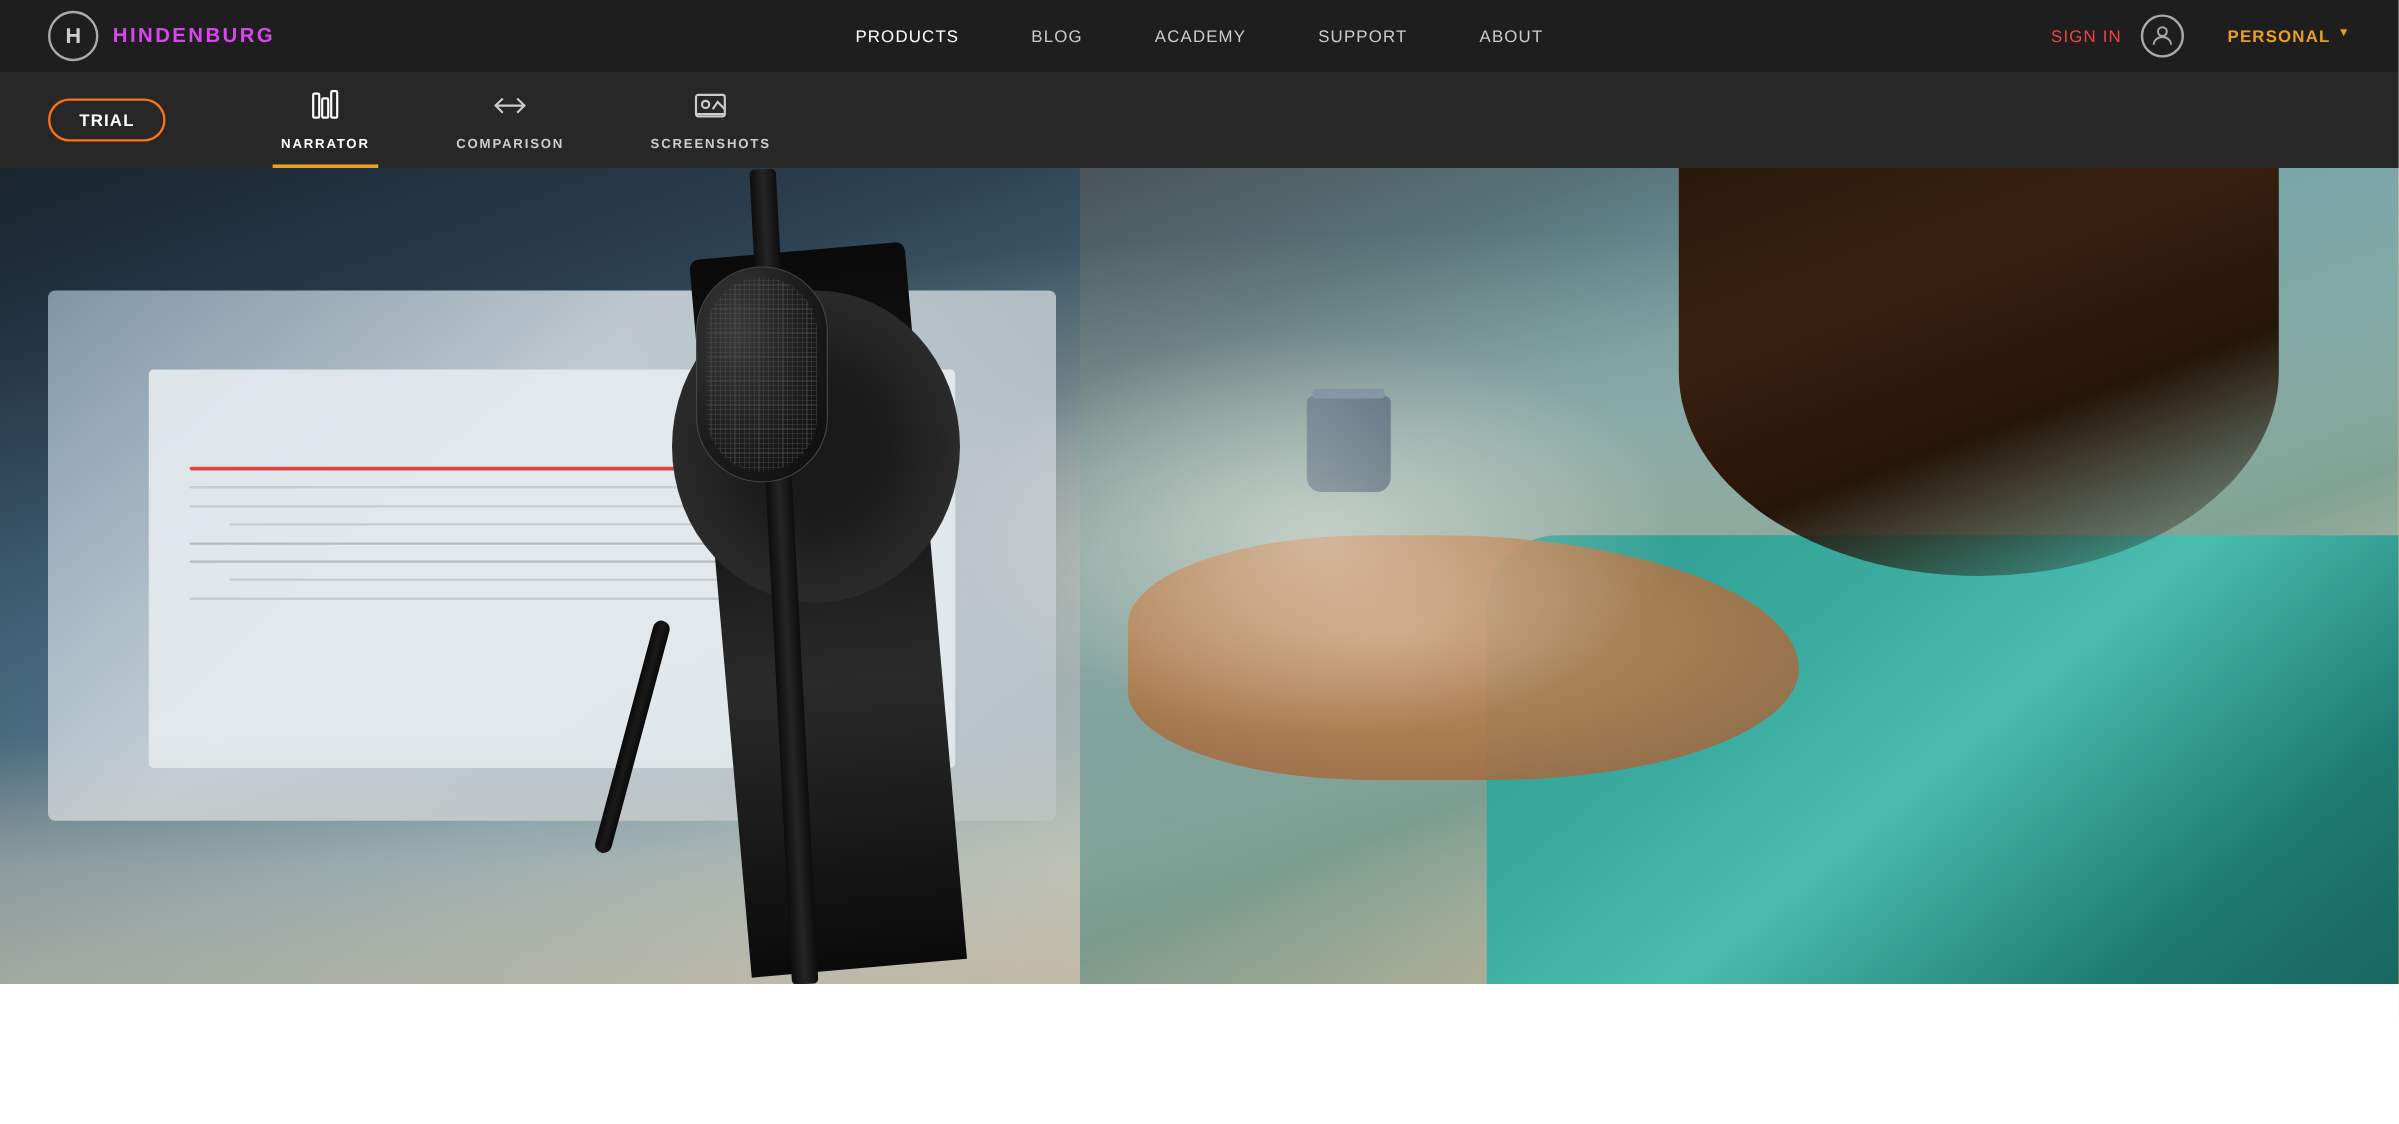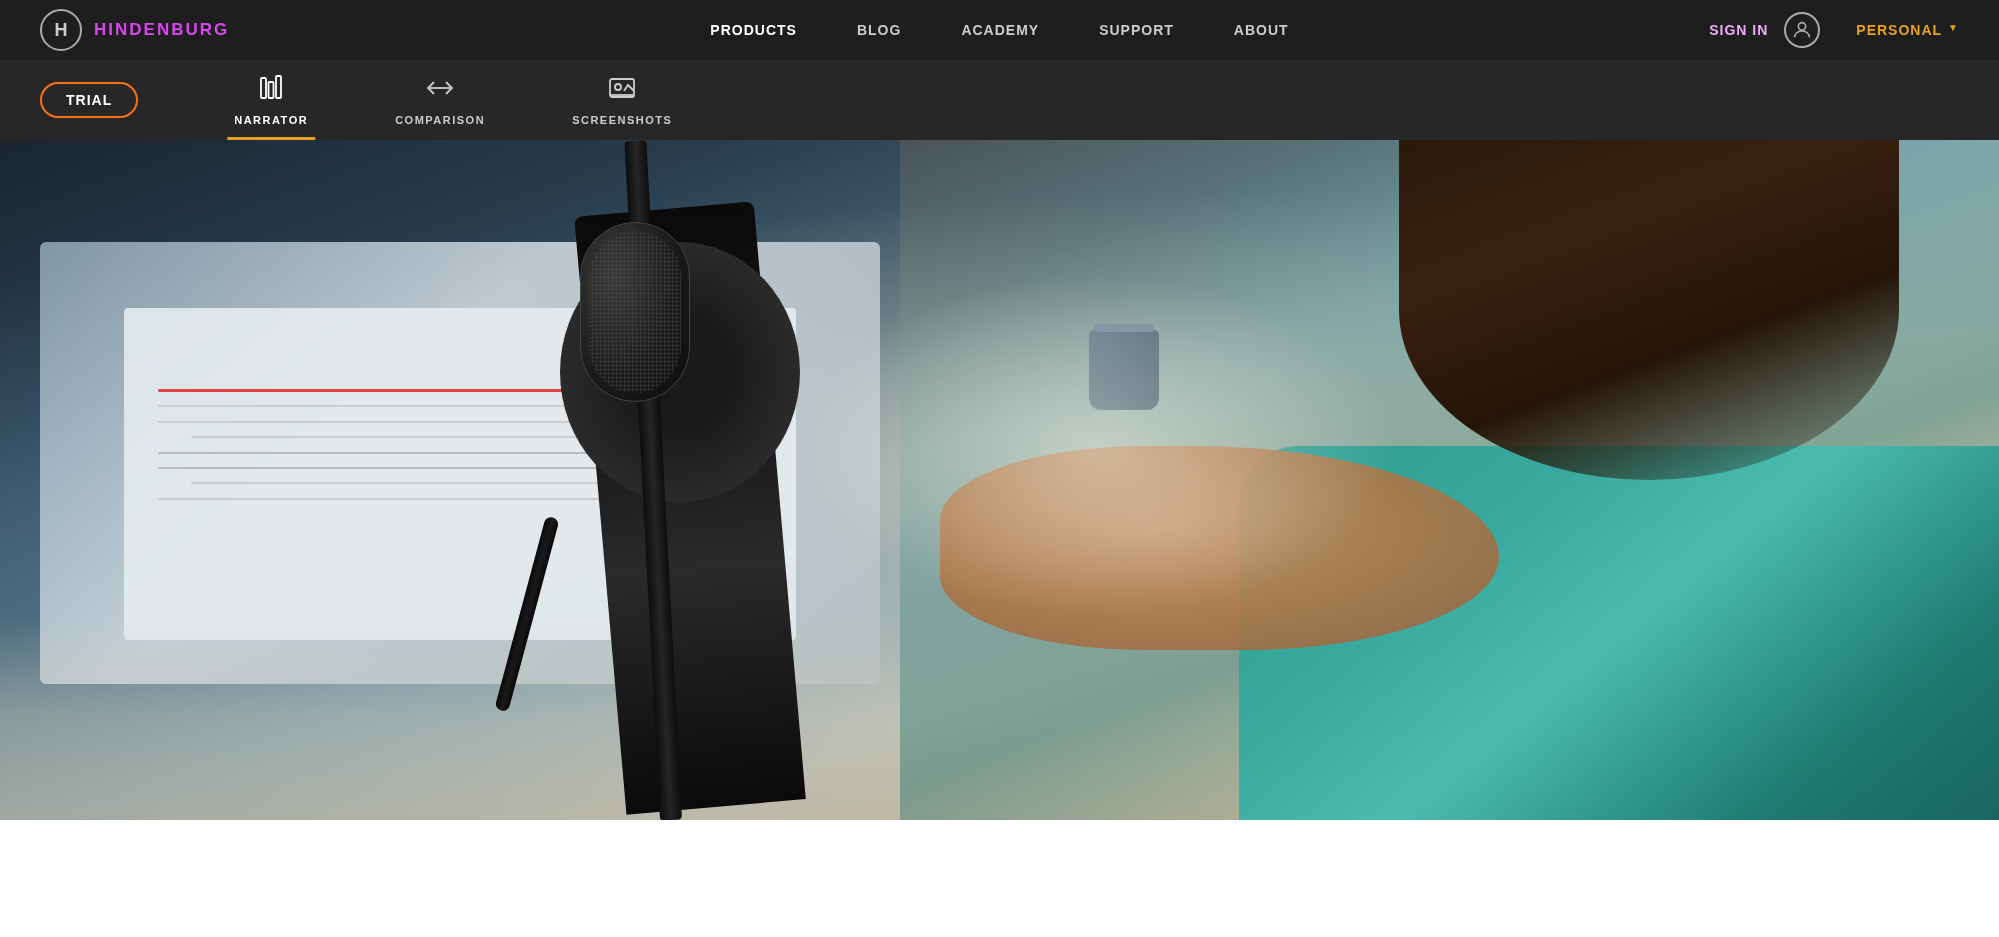--- a/index.html
+++ b/index.html
@@ -42,35 +42,35 @@
       align-items: center;
       gap: 60px;
       position: absolute;
       left: 50%;
       transform: translateX(-50%);
     }
     .main-nav a {
       color: #cccccc;
       text-decoration: none;
       font-size: 14px;
-      font-weight: bold;
+      font-weight: normal;
       letter-spacing: 1px;
     }
     .main-nav a.active {
       color: #ffffff;
     }
     .sign-in-area {
       display: flex;
       align-items: center;
       gap: 16px;
     }
     .sign-in-text {
-      color: #f0abfc;
+      color: #ef4444;
       font-size: 14px;
-      font-weight: bold;
+      font-weight: normal;
       letter-spacing: 1px;
     }
     .user-icon {
       width: 36px;
       height: 36px;
       border-radius: 50%;
       border: 2px solid #aaa;
       display: flex;
       align-items: center;
       justify-content: center;
@@ -95,21 +95,21 @@
       color: #ffffff;
       font-size: 14px;
       font-weight: bold;
       padding: 8px 24px;
       cursor: pointer;
       letter-spacing: 1px;
       margin-right: 60px;
     }
     .product-tabs {
       display: flex;
-      gap: 15px;
+      gap: 0;
       height: 100%;
     }
     .product-tab {
       display: flex;
       flex-direction: column;
       align-items: center;
       justify-content: center;
       gap: 8px;
       padding: 0 36px;
       height: 100%;

